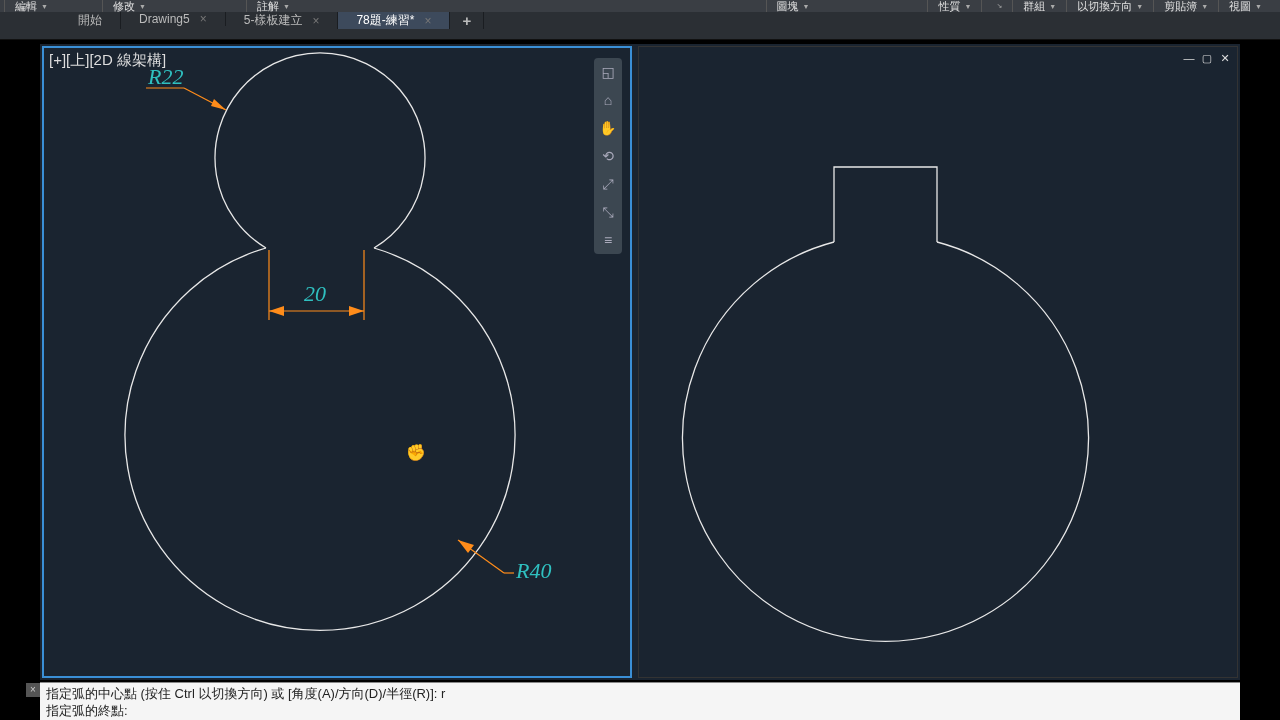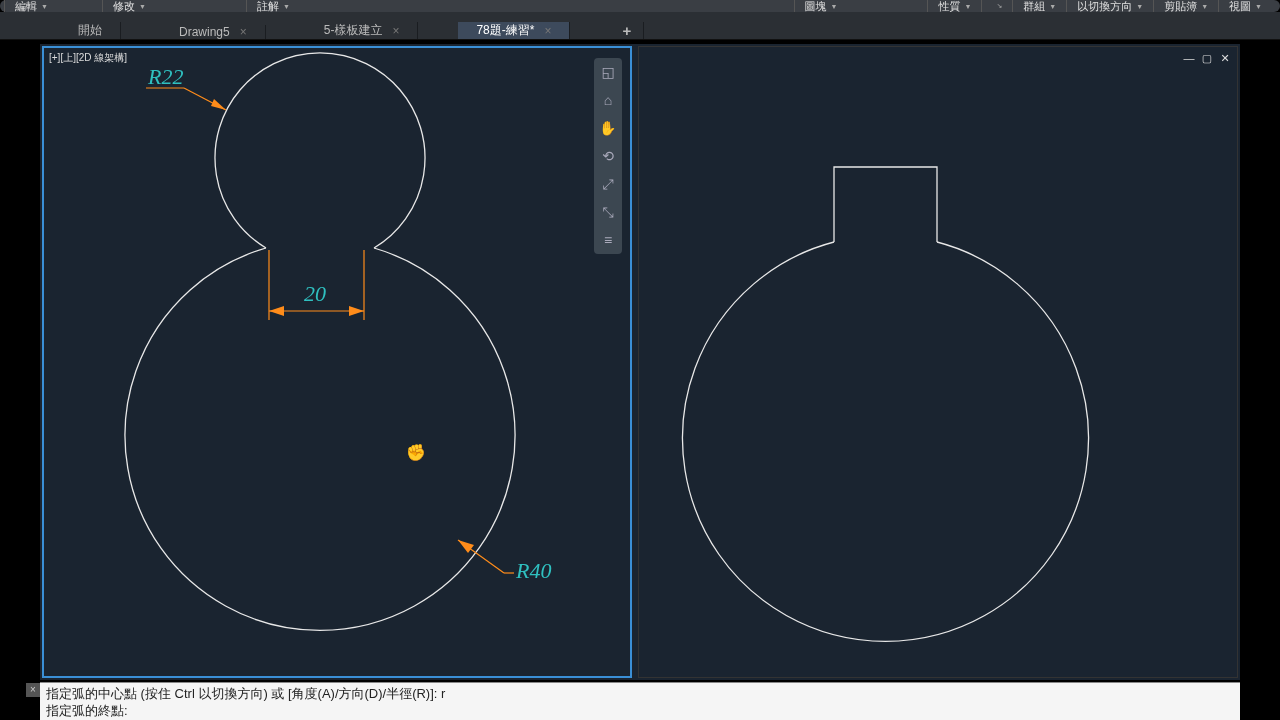--- a/index.html
+++ b/index.html
@@ -13,45 +13,43 @@
   }
   .menubar {
     height: 12px;
     background: #3a3e44;
     display: flex;
     align-items: center;
     color: #e0e0e0;
     font-size: 11px;
     padding: 0 4px;
     position: relative;
-    border-radius: 6px;
   }
   .menubar .menu-left { display: flex; }
   .menubar .menu-right { display: flex; position: absolute; right: 8px; justify-content: center; }
   .menu-item {
     padding: 0 10px;
     display: flex;
     align-items: center;
     border-left: 1px solid #555;
     height: 12px;
     white-space: nowrap;
   }
   .menu-item .tri {
     font-size: 7px;
     margin-left: 4px;
     color: #aaa;
   }
   .tabbar {
     height: 28px;
     background: #2b2f34;
     display: flex;
-    align-items: flex-end;
+    align-items: flex-start;
     padding-left: 60px;
     border-bottom: 1px solid #111;
-    gap: 40px;
   }
   .tab {
     display: flex;
     align-items: center;
     padding: 0 18px;
     color: #bbb;
     font-size: 12px;
     background: #2b2f34;
     border-right: 1px solid #1a1d21;
     cursor: pointer;
@@ -96,21 +94,21 @@
     top: 2px;
     right: 2px;
     bottom: 2px;
     border: 1px solid #333;
   }
   .vp-label {
     position: absolute;
     top: 2px;
     left: 2px;
     color: #ddd;
-    font-size: 10px;
+    font-size: 15px;
     background: transparent;
     padding: 1px 3px;
   }
   .win-controls {
     position: absolute;
     top: 5px;
     right: 6px;
     display: flex;
     gap: 6px;
   }
@@ -206,21 +204,21 @@
     <div class="menu-item" style="margin-left:90px">
         <span>註解</span>
         <span class="tri">▼</span>
       </div>
   </div>
   <div class="menu-right">
     <div class="menu-item">
         <span>圖塊</span>
         <span class="tri">▼</span>
       </div>
-    <div class="menu-item" style="margin-left:80px">
+    <div class="menu-item" style="margin-left:108px">
         <span>性質</span>
         <span class="tri">▼</span>
       </div>
     <div class="menu-item">
         <span class="tri">↘</span>
       </div>
     <div class="menu-item">
         <span>群組</span>
         <span class="tri">▼</span>
       </div>

